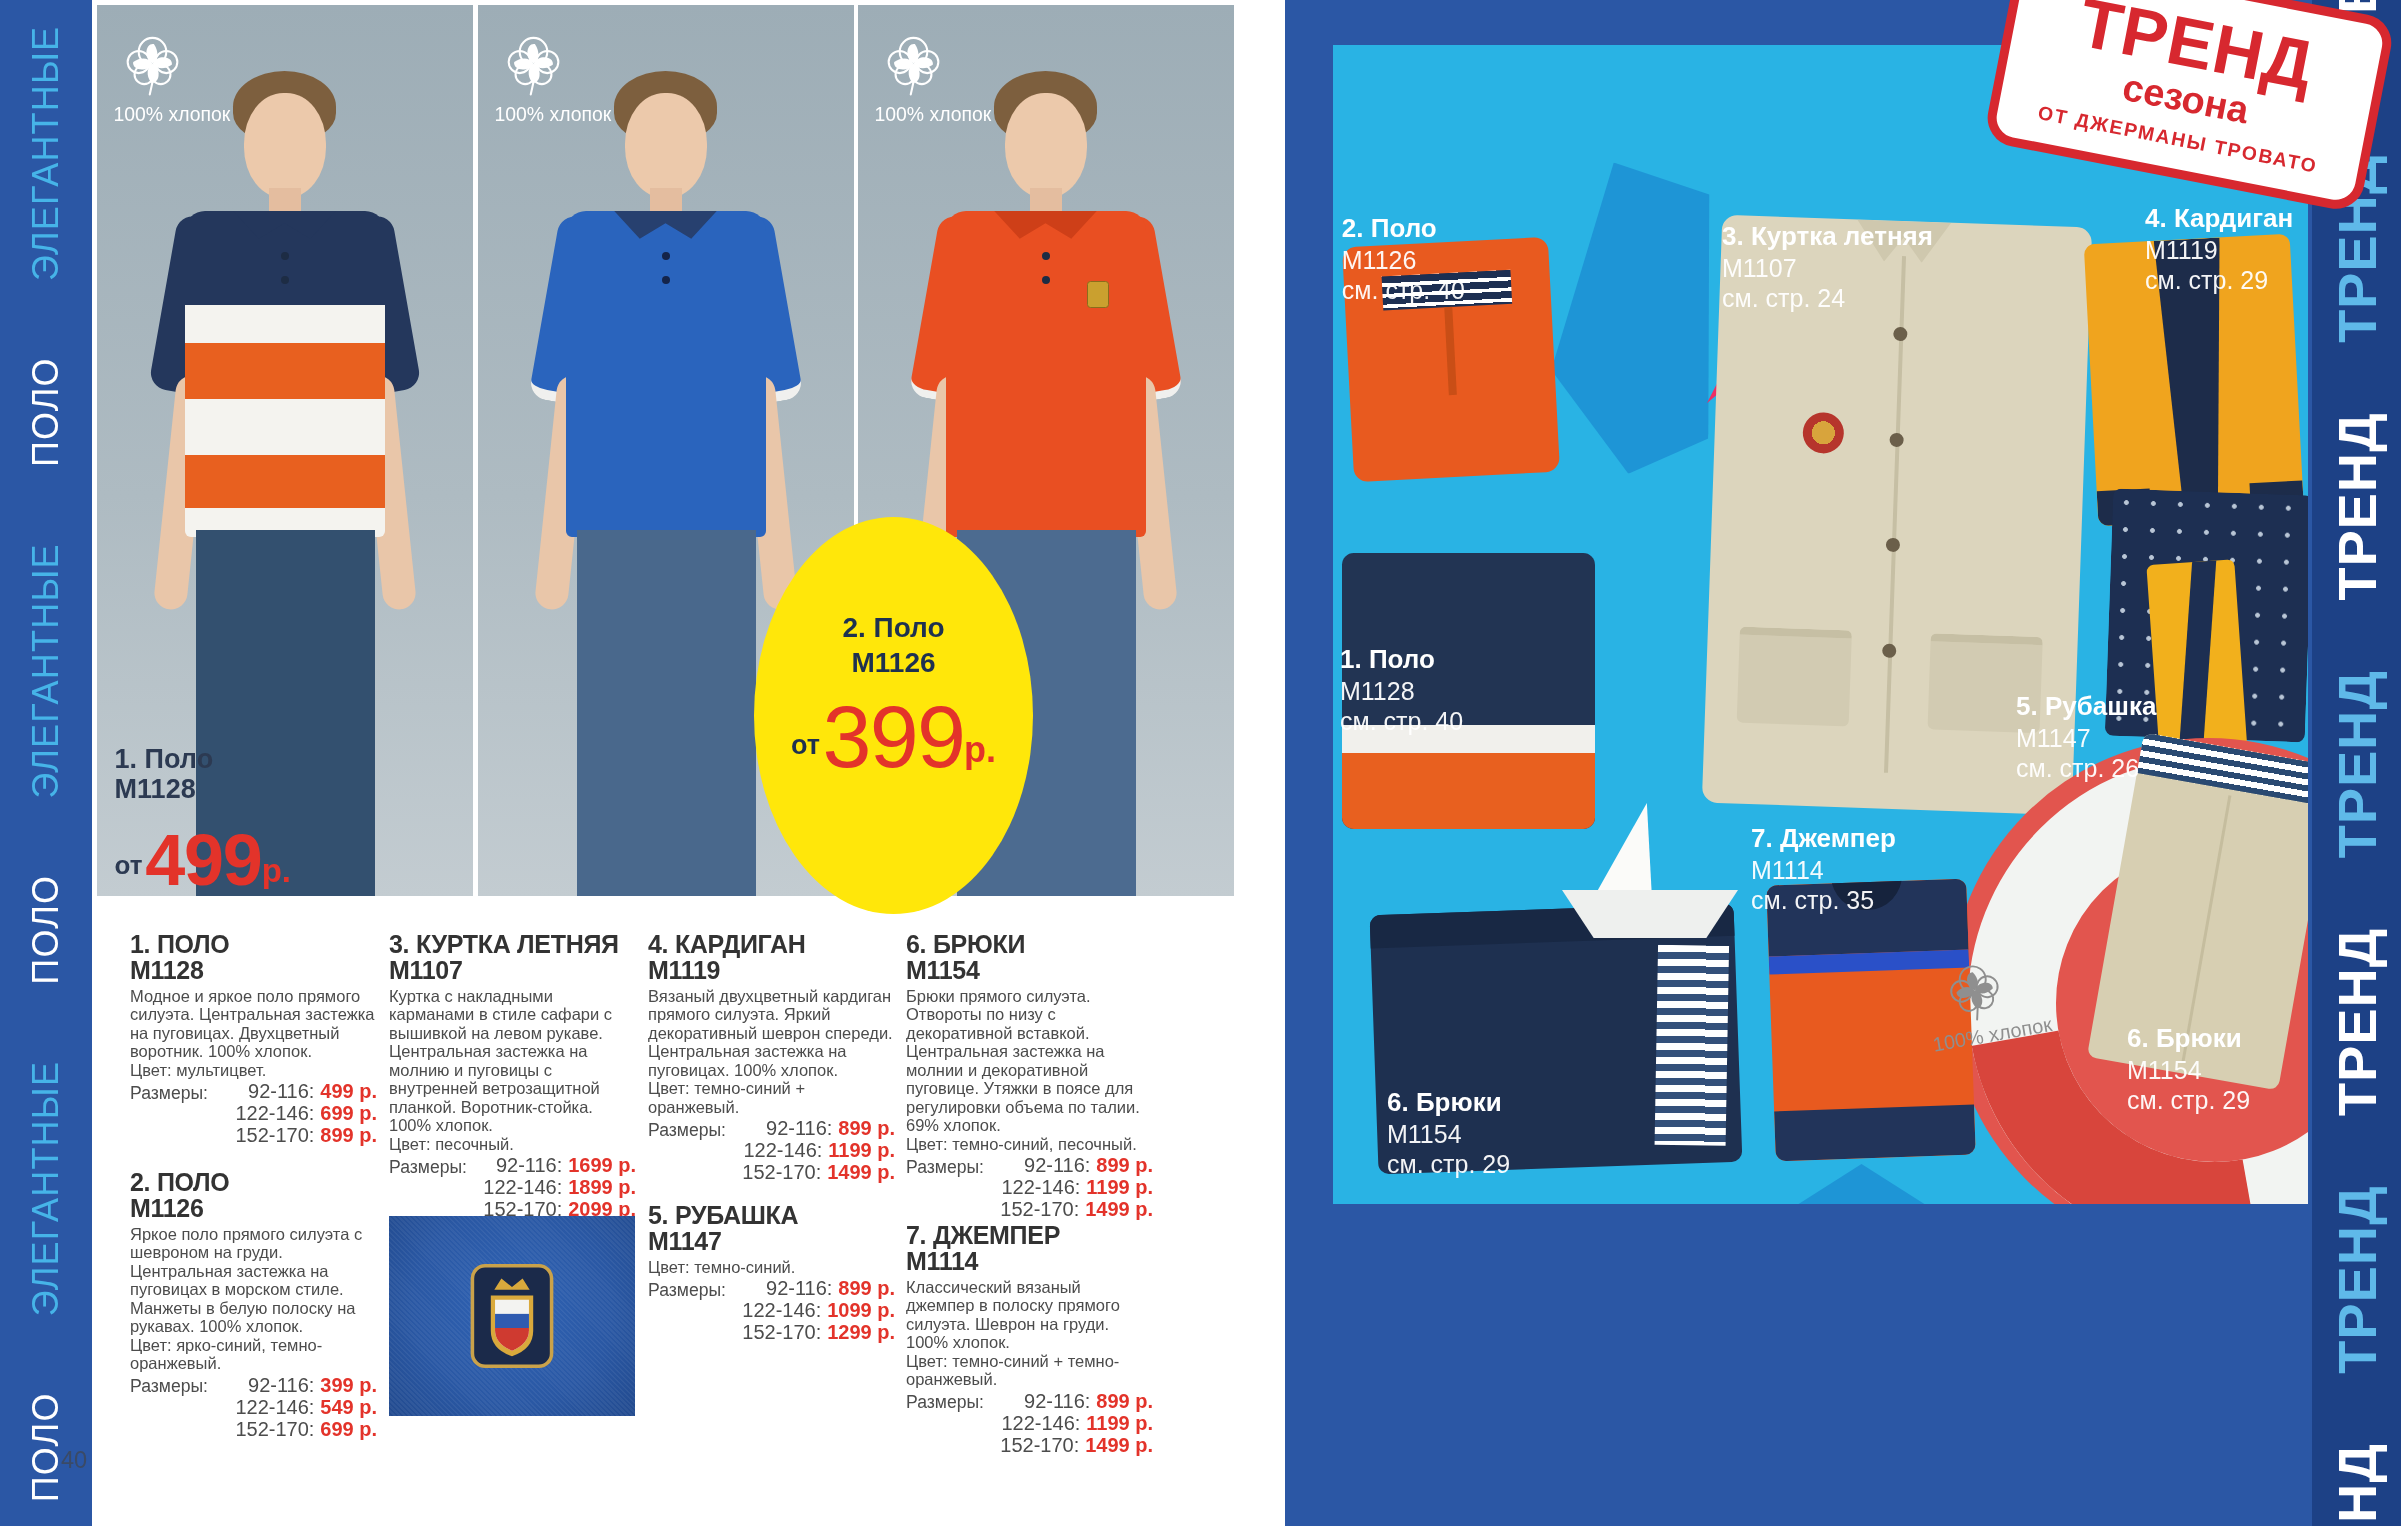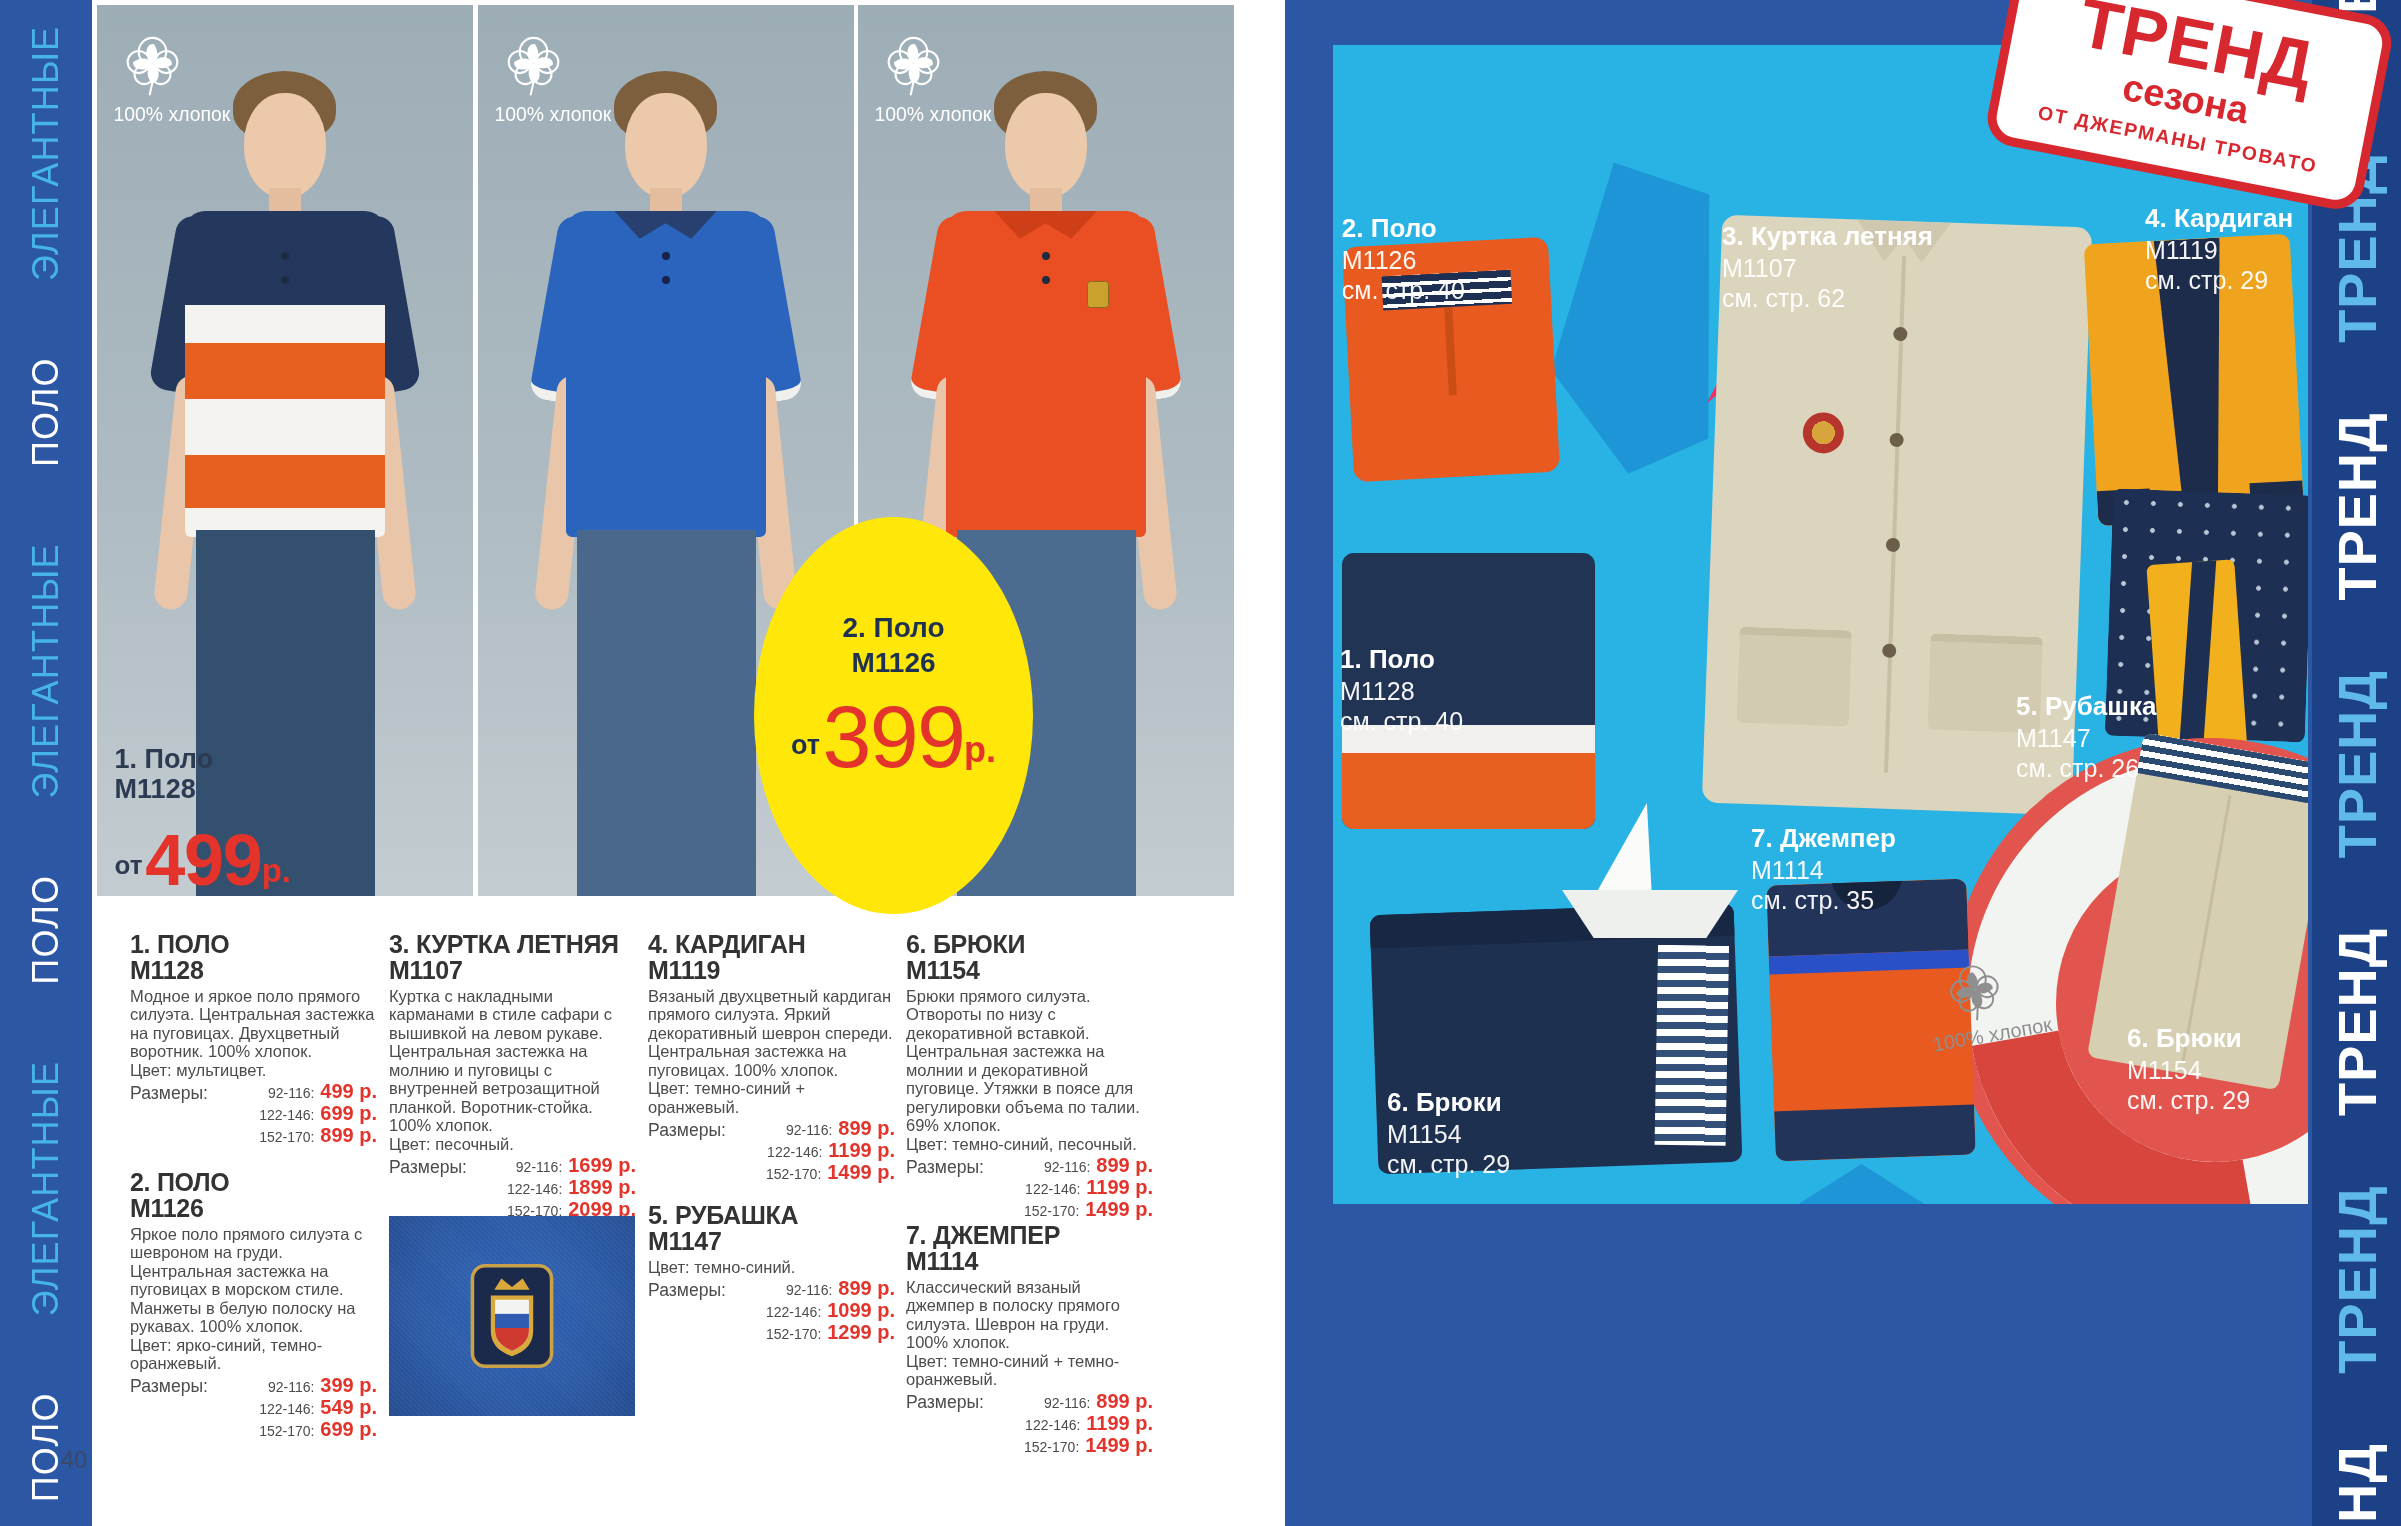--- a/index.html
+++ b/index.html
@@ -73,21 +73,21 @@
   .bubble .big{font-size:88px;font-weight:400;color:#e3332a;letter-spacing:-1.8px;}
   .bubble .rub{font-size:36px;font-weight:700;color:#e3332a;vertical-align:4.7px;}
 
   
   .prod{position:absolute;width:247px;color:#4c4c4c;}
   .pt{font-size:25px;line-height:26px;font-weight:700;color:#333;margin:0 0 3.5px 0;letter-spacing:-0.3px;}
   .pd,.pc{font-size:16.5px;line-height:18.5px;margin:0;}
   .sz{position:relative;margin-top:1.2px;}
   .szl{position:absolute;left:0;top:2.4px;font-size:17.6px;}
   .szr{text-align:right;height:22px;white-space:nowrap;}
-  .szr .s{font-size:14px;color:#4c4c4c;}
+  .szr .s{font-size:20px;color:#4c4c4c;}
   .szr .v{font-size:20px;font-weight:700;color:#e3332a;margin-left:5.9px;}
   .pb1{left:130px;top:931px;} .pb2{left:130px;top:1169px;}
   .pb3{left:389px;top:931px;}
   .pb4{left:648px;top:931px;} .pb5{left:648px;top:1202px;}
   .pb6{left:906px;top:931px;} .pb7{left:906px;top:1222px;}
 
   .swatch{position:absolute;left:389px;top:1216px;width:246px;height:200px;background:
       repeating-linear-gradient(45deg,rgba(255,255,255,.05) 0 1.8px,rgba(0,0,0,0) 1.8px 3.5px),
       radial-gradient(circle at 50% 45%,#2f63b5 0%,#2a58a4 60%,#224a8e 100%);}
   .swatch svg{position:absolute;left:50%;top:50%;transform:translate(-50%,-50%);}
@@ -479,21 +479,21 @@
     </div>
 
     <div class="fl-label lab-polo2">
       <span class="t">2. Поло</span>
         <span class="c">М1126</span>
         <span class="p">см. стр. 40</span>
     </div>
     <div class="fl-label lab-kurtka">
       <span class="t">3. Куртка летняя</span>
         <span class="c">М1107</span>
-        <span class="p">см. стр. 62</span>
+        <span class="p">см. стр. 24</span>
     </div>
     <div class="fl-label lab-kardigan">
       <span class="t">4. Кардиган</span>
         <span class="c">М1119</span>
         <span class="p">см. стр. 29</span>
     </div>
     <div class="fl-label lab-polo1">
       <span class="t">1. Поло</span>
         <span class="c">М1128</span>
         <span class="p">см. стр. 40</span>

